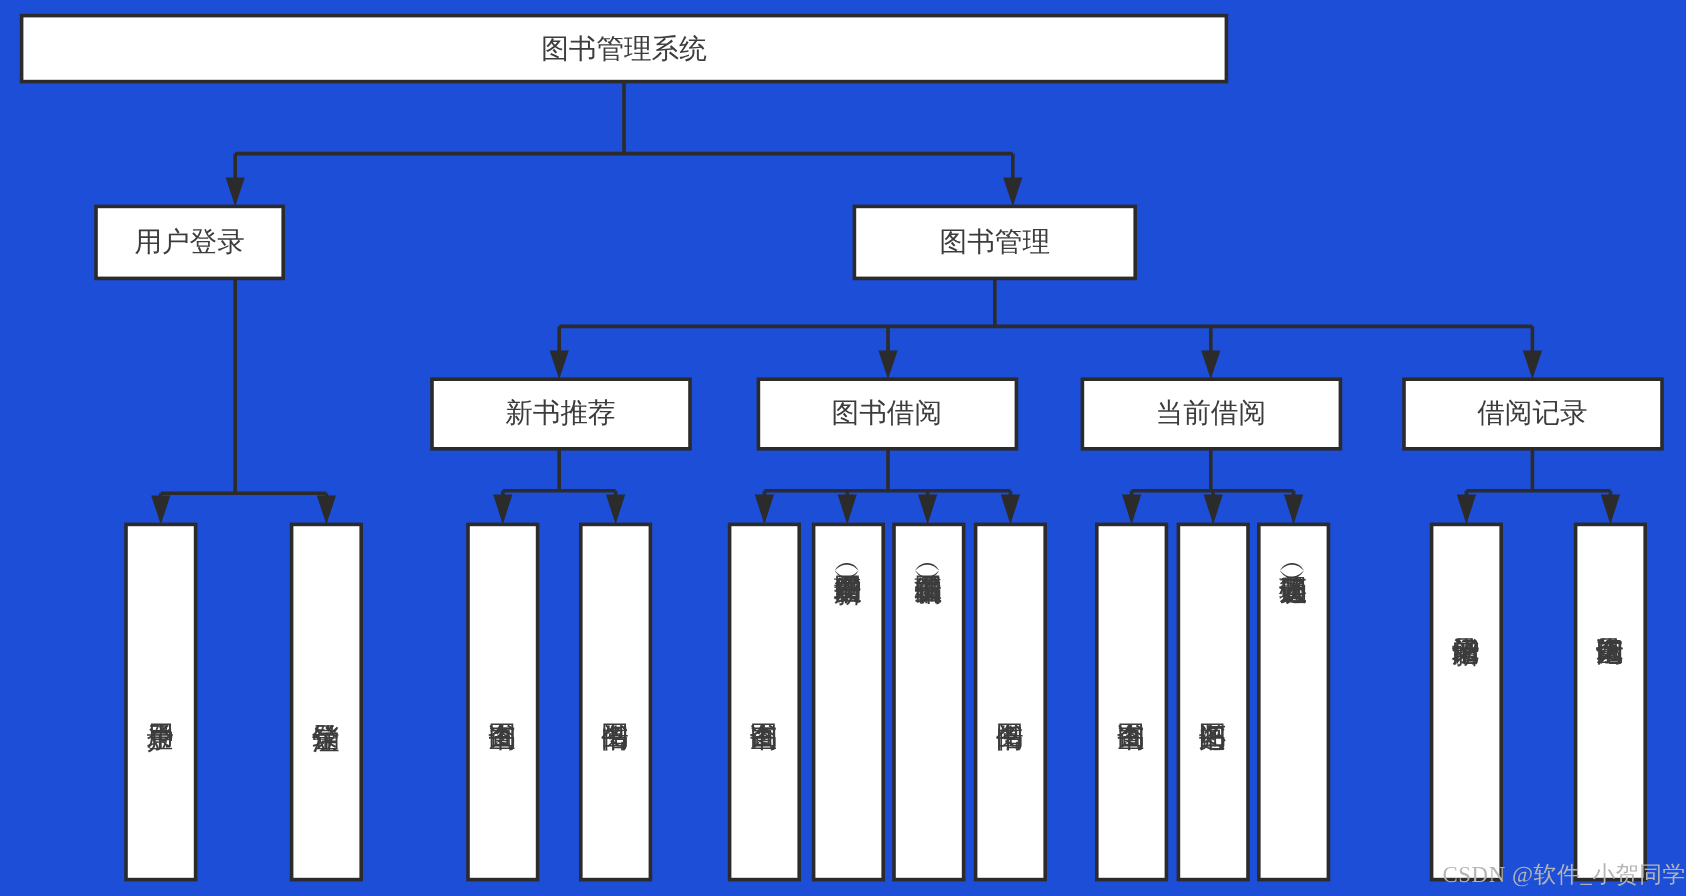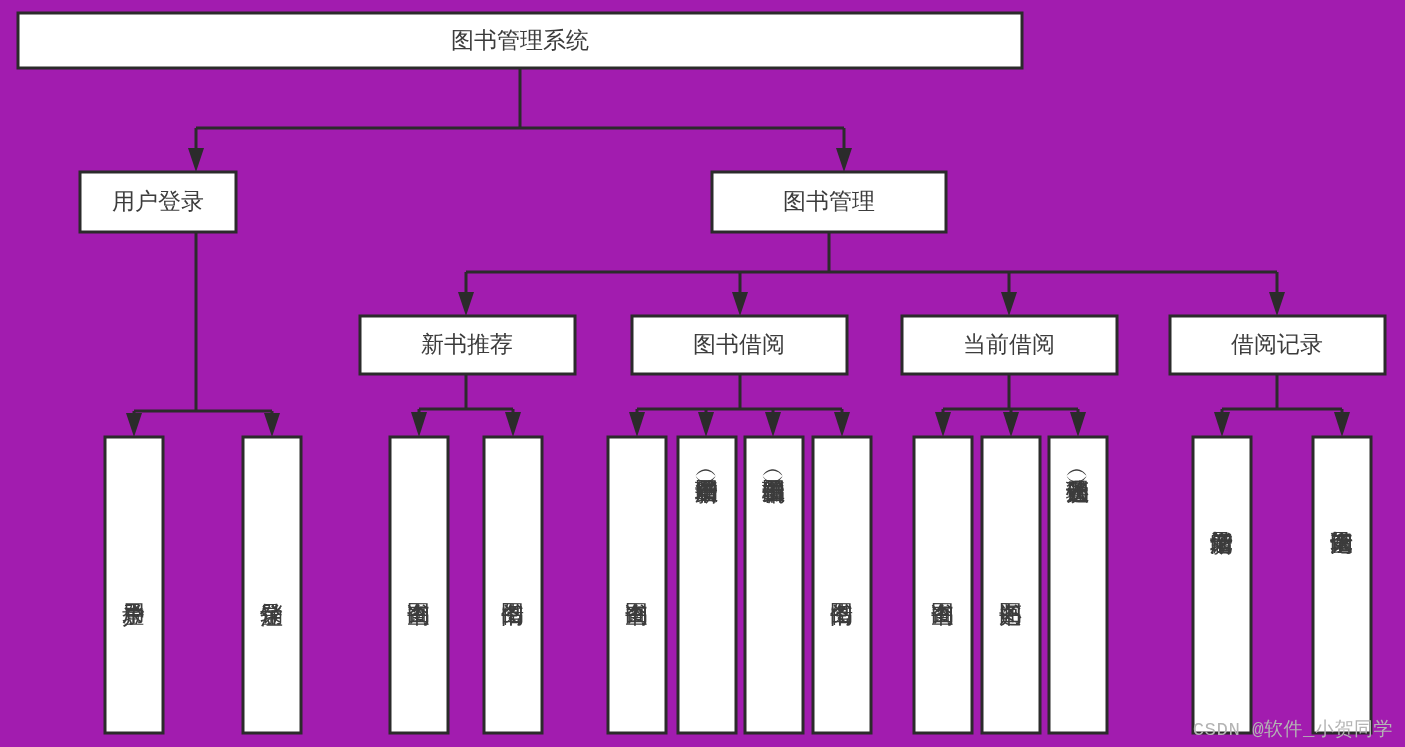--- a/index.html
+++ b/index.html
@@ -10,21 +10,21 @@
   body {
     width: 1405px;
     height: 747px;
     font-family: "Liberation Sans", "DejaVu Sans", sans-serif;
     overflow: hidden;
   }
   #diagram-root {
     position: relative;
     width: 1405px;
     height: 747px;
-    background: #a21caf;
+    background: #1d4ed8;
   }
   svg.diagram-canvas {
     position: absolute;
     left: 0;
     top: 0;
     width: 1405px;
     height: 747px;
   }
   .node-rect {
     fill: #ffffff;
@@ -49,23 +49,23 @@
     dominant-baseline: middle;
   }
   .node-label-vert {
     fill: #3c3c3c;
     font-family: "Liberation Sans", "DejaVu Sans", sans-serif;
     font-size: 23px;
     text-anchor: middle;
   }
   .watermark {
     position: absolute;
-    right: 12px;
+    right: 0;
     bottom: 5px;
-    font-family: Liberation Mono, monospace;
+    font-family: Liberation Serif, serif;
     font-size: 19px;
     color: #b4b4b4;
     letter-spacing: 0.5px;
     white-space: nowrap;
     pointer-events: none;
     text-align: center;
   }
 </style>
 </head>
 <body>

